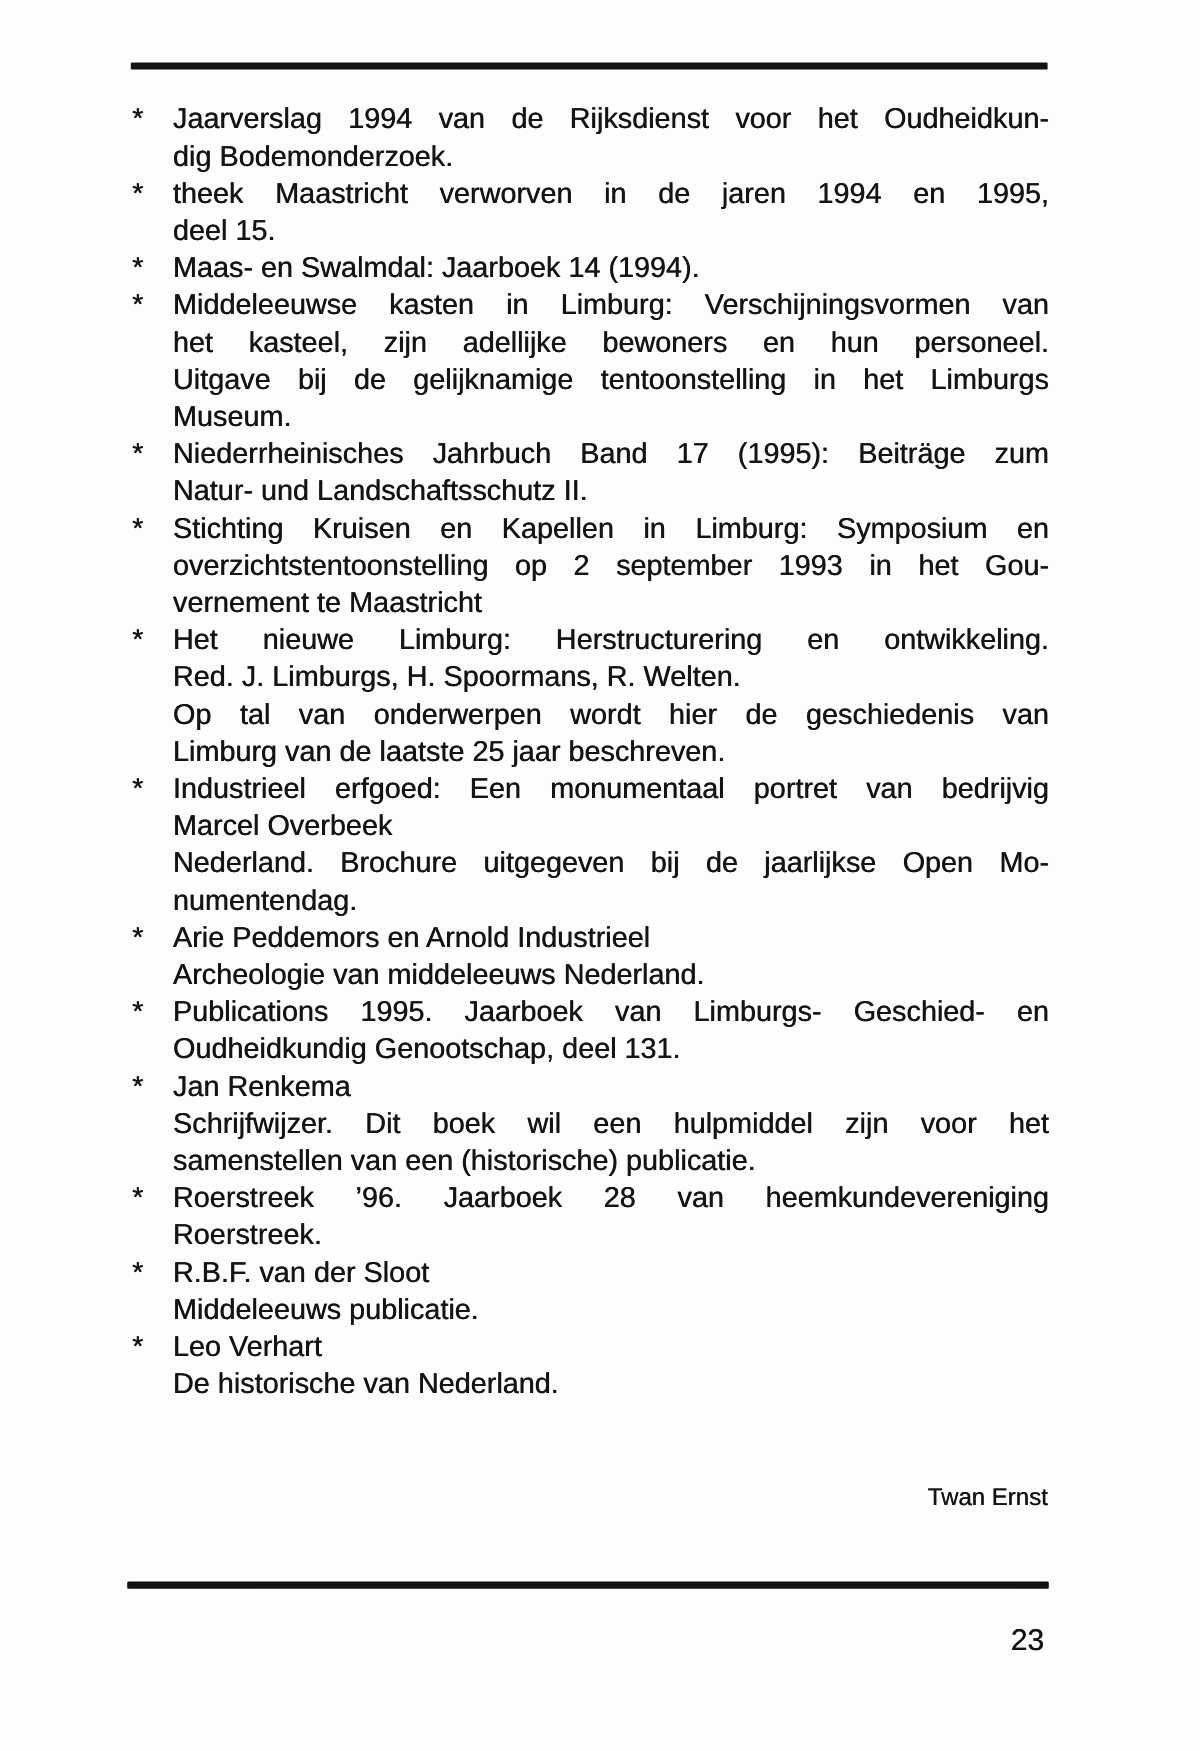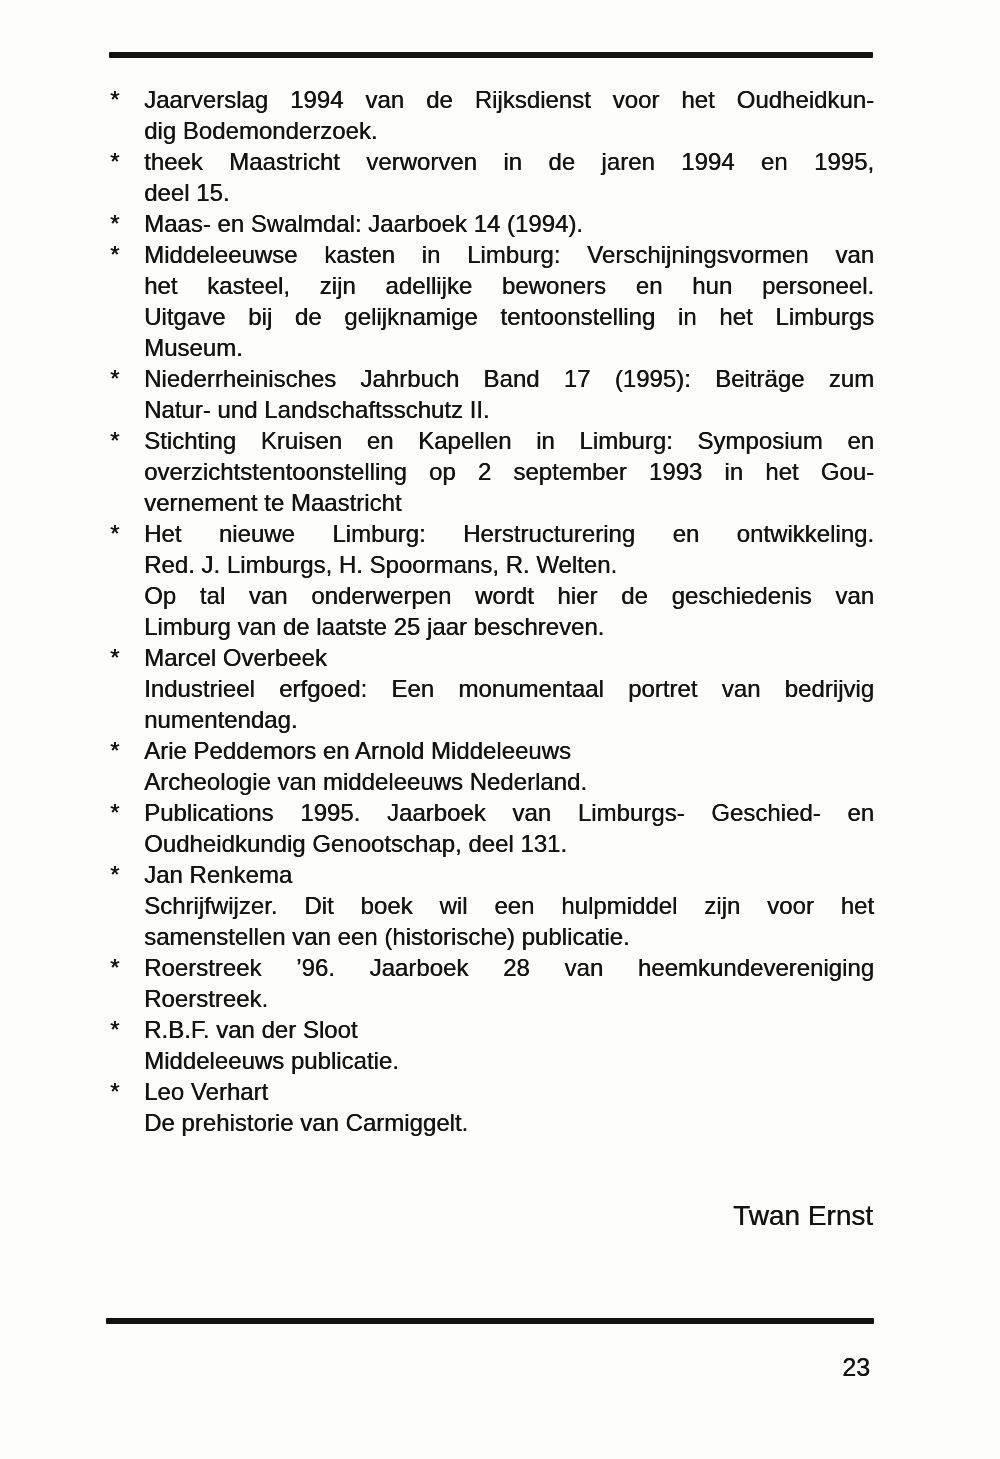--- a/index.html
+++ b/index.html
@@ -43,23 +43,23 @@
     line-height: 31px;
     white-space: normal;
     text-shadow: 0.4px 0 currentColor;
   }
   .line.just {
     text-align: justify;
     text-align-last: justify;
   }
   .signature {
     position: absolute;
-    top: 1200px;
+    top: 1233px;
     right: 127px;
-    font-size: 28px;
+    font-size: 20px;
     line-height: 31px;
     text-shadow: 0.4px 0 currentColor;
   }
   .page-number {
     position: absolute;
     top: 1352px;
     right: 130px;
     font-size: 25px;
     line-height: 31px;
     text-align: center;
@@ -122,29 +122,30 @@
         <div class="item-lines">
           <div class="line just">Het nieuwe Limburg: Herstructurering en ontwikkeling.</div>
           <div class="line">Red. J. Limburgs, H. Spoormans, R. Welten.</div>
           <div class="line just">Op tal van onderwerpen wordt hier de geschiedenis van</div>
           <div class="line">Limburg van de laatste 25 jaar beschreven.</div>
         </div>
       </div>
       <div class="item">
         <span class="bullet">*</span>
         <div class="item-lines">
+          <div class="line just">Industrieel erfgoed: Een monumentaal portret van bedrijvig</div>
           <div class="line">Marcel Overbeek</div>
-          <div class="line just">Industrieel erfgoed: Een monumentaal portret van bedrijvig</div>
+          <div class="line just">Nederland. Brochure uitgegeven bij de jaarlijkse Open Mo-</div>
           <div class="line">numentendag.</div>
         </div>
       </div>
       <div class="item">
         <span class="bullet">*</span>
         <div class="item-lines">
-          <div class="line">Arie Peddemors en Arnold Middeleeuws</div>
+          <div class="line">Arie Peddemors en Arnold Industrieel</div>
           <div class="line">Archeologie van middeleeuws Nederland.</div>
         </div>
       </div>
       <div class="item">
         <span class="bullet">*</span>
         <div class="item-lines">
           <div class="line just">Publications 1995. Jaarboek van Limburgs- Geschied- en</div>
           <div class="line">Oudheidkundig Genootschap, deel 131.</div>
         </div>
       </div>
@@ -167,21 +168,21 @@
         <span class="bullet">*</span>
         <div class="item-lines">
           <div class="line">R.B.F. van der Sloot</div>
           <div class="line">Middeleeuws publicatie.</div>
         </div>
       </div>
       <div class="item">
         <span class="bullet">*</span>
         <div class="item-lines">
           <div class="line">Leo Verhart</div>
-          <div class="line">De prehistorie van Carmiggelt.</div>
+          <div class="line">De historische van Nederland.</div>
         </div>
       </div>
     </div>
 
   <div class="signature">Twan Ernst</div>
 
   <div class="rule rule-bottom"></div>
 
   <div class="page-number">23</div>
 </div>

